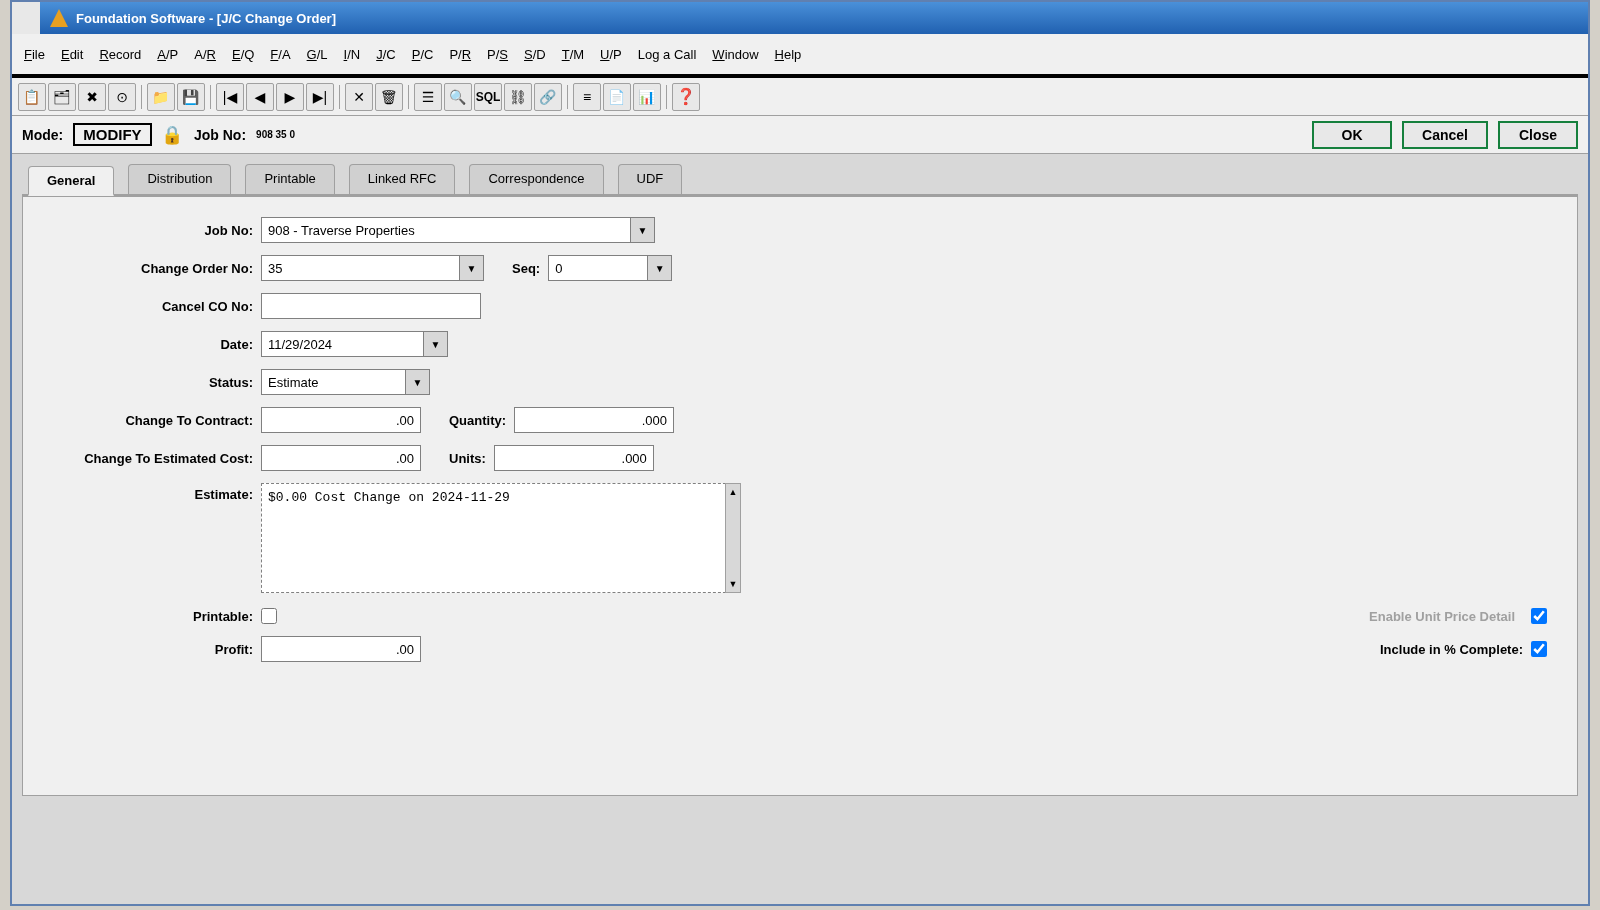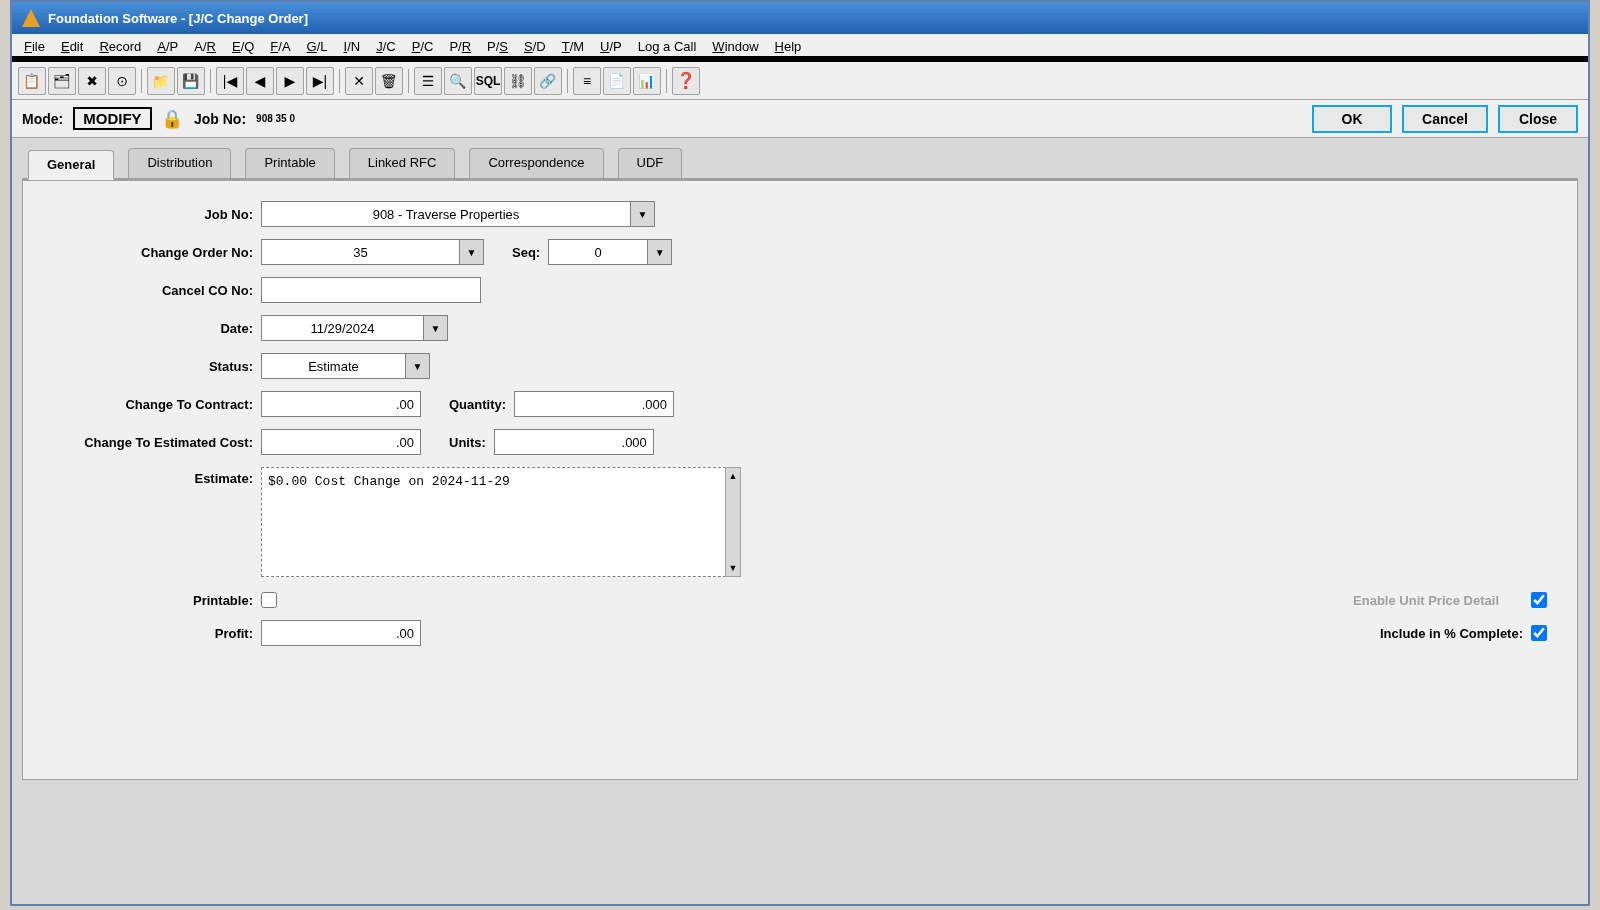--- a/index.html
+++ b/index.html
@@ -15,36 +15,37 @@
     #title-bar {
       background: linear-gradient(to bottom, #4a90d9, #2060b0);
       color: white;
       padding: 6px 10px;
       font-size: 13px;
       font-weight: bold;
       display: flex;
       align-items: center;
       gap: 8px;
       height: 32px;
+      margin-left: 28px;
     }
     #title-icon {
       width: 18px; height: 18px;
       background: #e8a020;
       clip-path: polygon(50% 0%, 100% 100%, 0% 100%);
       display: inline-block;
     }
     
     #menu-bar {
       background: #f0f0f0;
-      border-bottom: 6px solid #000000;
+      border-bottom: 4px solid #000000;
       padding: 3px 6px;
       display: flex;
       gap: 4px;
-      height: 28px;
-      align-items: flex-start;
+      height: 44px;
+      align-items: center;
     }
     .menu-item {
       padding: 2px 6px;
       cursor: pointer;
       font-size: 13px;
       color: #000;
     }
     .menu-item u { text-decoration: underline; }
     
     #toolbar {
@@ -85,21 +86,21 @@
       font-weight: bold;
       font-size: 15px;
       border: 2px solid #000;
       padding: 1px 8px;
     }
     .mode-spacer { flex: 1; }
     .action-btn {
       padding: 4px 18px;
       font-size: 14px;
       font-weight: bold;
-      border: 2px solid #0ea5e9;
+      border: 2px solid #15803d;
       background: #e8e8e8;
       cursor: pointer;
       min-width: 80px;
     }
     
     #tab-bar {
       display: flex;
       gap: 12px;
       border-bottom: 2px solid #a0a0a0;
       margin-bottom: 0;
@@ -142,21 +143,20 @@
       font-size: 13px;
       color: #000;
       min-width: 200px;
     }
     .form-input {
       border: 1px solid #808080;
       background: white;
       padding: 3px 6px;
       font-size: 13px;
       height: 26px;
-      text-align: center;
     }
     .form-input-wide {
       width: 380px;
     }
     .form-input-medium {
       width: 220px;
     }
     .form-input-short {
       width: 160px;
     }
@@ -390,21 +390,21 @@
             <div class="scroll-track"></div>
             <div class="scroll-arrow">▼</div>
           </div>
         </div>
       </div>
 
       <div class="form-row">
         <span class="form-label">Printable:</span>
         <input type="checkbox" class="checkbox-input" style="">
         <span style="flex:1;"></span>
-        <span class="gray-label" style="margin-right:24px;">Enable Unit Price Detail</span>
+        <span class="gray-label" style="margin-right:8px;">Enable Unit Price Detail</span>
         <input type="checkbox" class="checkbox-input" checked="" style="">
       </div>
 
       <div class="form-row">
         <span class="form-label">Profit:</span>
         <input type="text" class="form-input form-input-num" style="width: 160px; text-align: right;" value=".00">
         <span style="flex:1;"></span>
         <span class="form-label" style="min-width:auto; ">Include in % Complete:</span>
         <input type="checkbox" class="checkbox-input" checked="" style="">
       </div>

